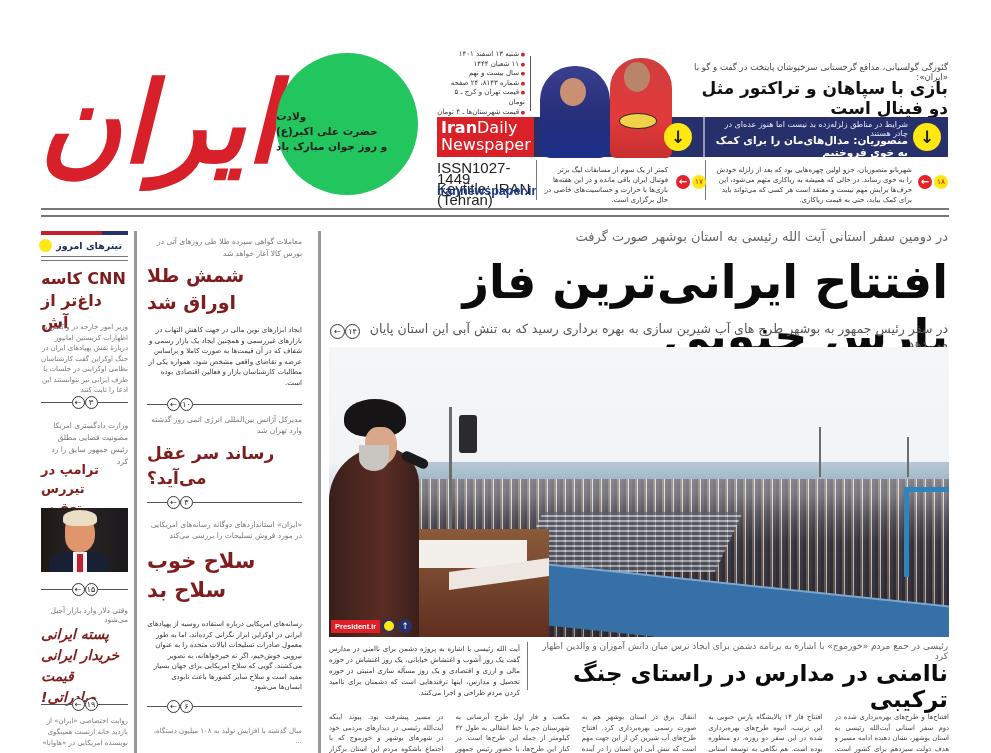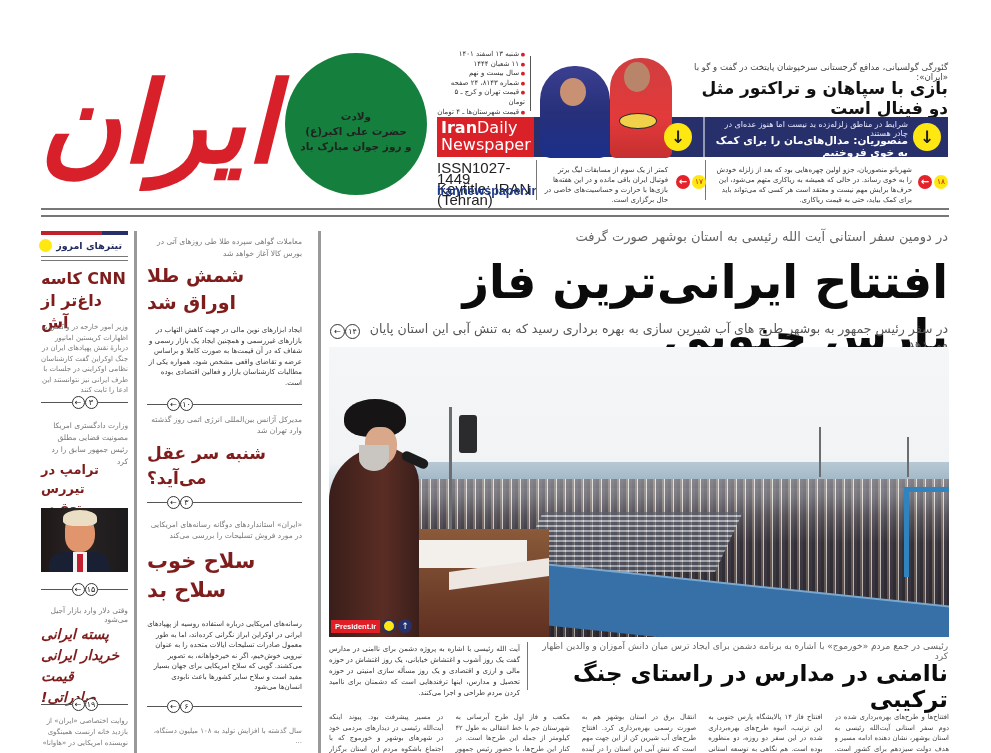--- a/index.html
+++ b/index.html
@@ -3,21 +3,21 @@
 <meta charset="utf-8">
 <style>
   * { box-sizing: border-box; margin: 0; padding: 0; }
   html, body { width: 991px; height: 753px; overflow: hidden; background: #fff; }
   body { position: relative; font-family: "DejaVu Sans", sans-serif; color: #111; direction: rtl; }
   .abs { position: absolute; }
 
   
   .logo { left: 38px; top: 48px; width: 240px; height: 150px; direction: rtl; }
   .logo-text { font-family: "DejaVu Serif", serif; font-size: 112px; font-weight: bold; color: #d7202a; line-height: 150px; text-align: center; font-style: italic; letter-spacing: -4px; }
-  .sun { left: 285px; top: 53px; width: 142px; height: 142px; border-radius: 50%; background: #15803d; display: flex; flex-direction: column; justify-content: center; align-items: center; padding-top: 14px; }
+  .sun { left: 276px; top: 53px; width: 142px; height: 142px; border-radius: 50%; background: #22c55e; display: flex; flex-direction: column; justify-content: center; align-items: flex-end; padding-top: 14px; }
   .sun span { font-size: 10.5px; font-weight: bold; line-height: 15px; color: #222; text-align: center; }
 
   .issue { left: 437px; top: 50px; width: 88px; font-size: 7px; line-height: 9.6px; color: #333; text-align: right; }
   .issue div::before { content: "● "; color: #d7202a; font-size: 5px; }
   .issue-rule { left: 530px; top: 56px; width: 1px; height: 55px; background: #555; }
 
   .players { left: 532px; top: 58px; width: 170px; height: 100px; overflow: hidden; }
   .player-a { left: 8px; top: 8px; width: 70px; height: 92px; border-radius: 34px 34px 10px 10px; background: linear-gradient(180deg,#3b3f8f 0%,#27307a 50%,#1c2f8a 100%); }
   .player-a-face { left: 28px; top: 20px; width: 26px; height: 28px; border-radius: 50%; background: #c89174; }
   .player-b { left: 78px; top: 0px; width: 62px; height: 100px; border-radius: 30px 30px 6px 6px; background: linear-gradient(180deg,#d13d3f 0%,#e33a3b 60%,#c62f30 100%); }
@@ -226,21 +226,21 @@
 <div class="abs hl" style="left:147px;top:262px;width:155px;font-size:19px;line-height:27px;">شمش طلا اوراق شد</div>
 <div class="abs body-txt" style="left:147px;top:325px;width:155px;font-size:7px;line-height:10.5px;">ایجاد ابزارهای نوین مالی در جهت کاهش التهاب در بازارهای غیررسمی و همچنین ایجاد یک بازار رسمی و شفاف که در آن قیمت‌ها به صورت کاملا و براساس عرضه و تقاضای واقعی مشخص شود، همواره یکی از مطالبات کارشناسان بازار و فعالین اقتصادی بوده است.</div>
 <div class="abs divider" style="left:147px;top:398px;width:155px;">
   <span class="line" style="flex:0 0 20px"></span>
   <span class="c">←</span>
   <span class="c">۱۰</span>
   <span class="line"></span>
 </div>
 
 <div class="abs kicker" style="left:147px;top:414px;width:155px;font-size:7.5px;line-height:11px;">مدیرکل آژانس بین‌المللی انرژی اتمی روز گذشته وارد تهران شد</div>
-<div class="abs hl" style="left:147px;top:441px;width:155px;font-size:17px;line-height:25px;">شنبه سر عقل می‌آید؟</div>
+<div class="abs hl" style="left:147px;top:441px;width:155px;font-size:17px;line-height:25px;">رساند سر عقل می‌آید؟</div>
 <div class="abs divider" style="left:147px;top:496px;width:155px;">
   <span class="line" style="flex:0 0 20px"></span>
   <span class="c">←</span>
   <span class="c">۳</span>
   <span class="line"></span>
 </div>
 
 <div class="abs kicker" style="left:147px;top:519px;width:155px;font-size:7.5px;line-height:11px;">«ایران» استانداردهای دوگانه رسانه‌های امریکایی در مورد فروش تسلیحات را بررسی می‌کند</div>
 <div class="abs hl" style="left:147px;top:547px;width:155px;font-size:21px;line-height:29px;">سلاح خوب سلاح بد</div>
 <div class="abs body-txt" style="left:147px;top:619px;width:155px;font-size:7px;line-height:10.5px;">رسانه‌های امریکایی درباره استفاده روسیه از پهپادهای ایرانی در اوکراین ابراز نگرانی کرده‌اند، اما به طور معمول صادرات تسلیحات ایالات متحده را به عنوان نیرویی خوش‌خیم، اگر نه خیرخواهانه، به تصویر می‌کشند. گویی که سلاح امریکایی برای جهان بسیار مفید است و سلاح سایر کشورها باعث نابودی انسان‌ها می‌شود</div>

